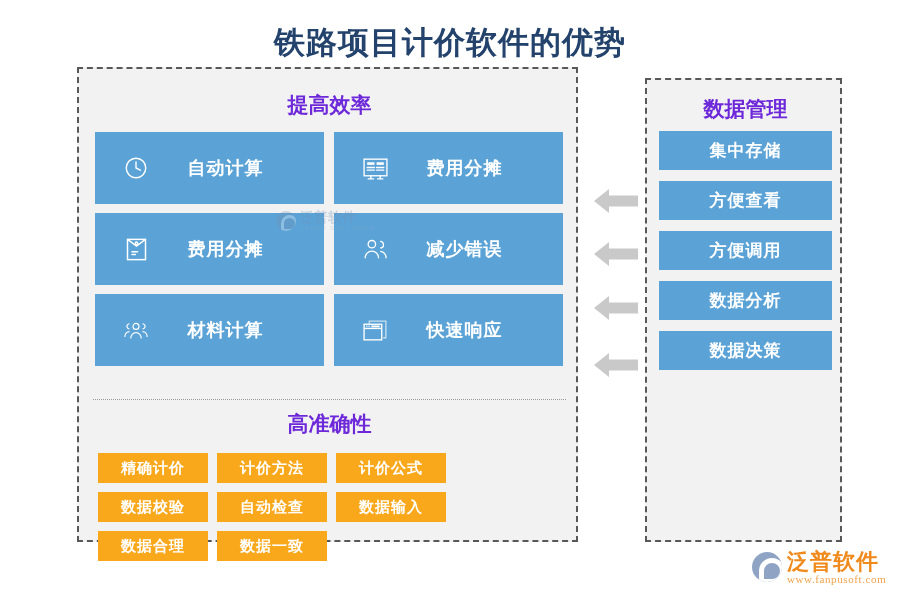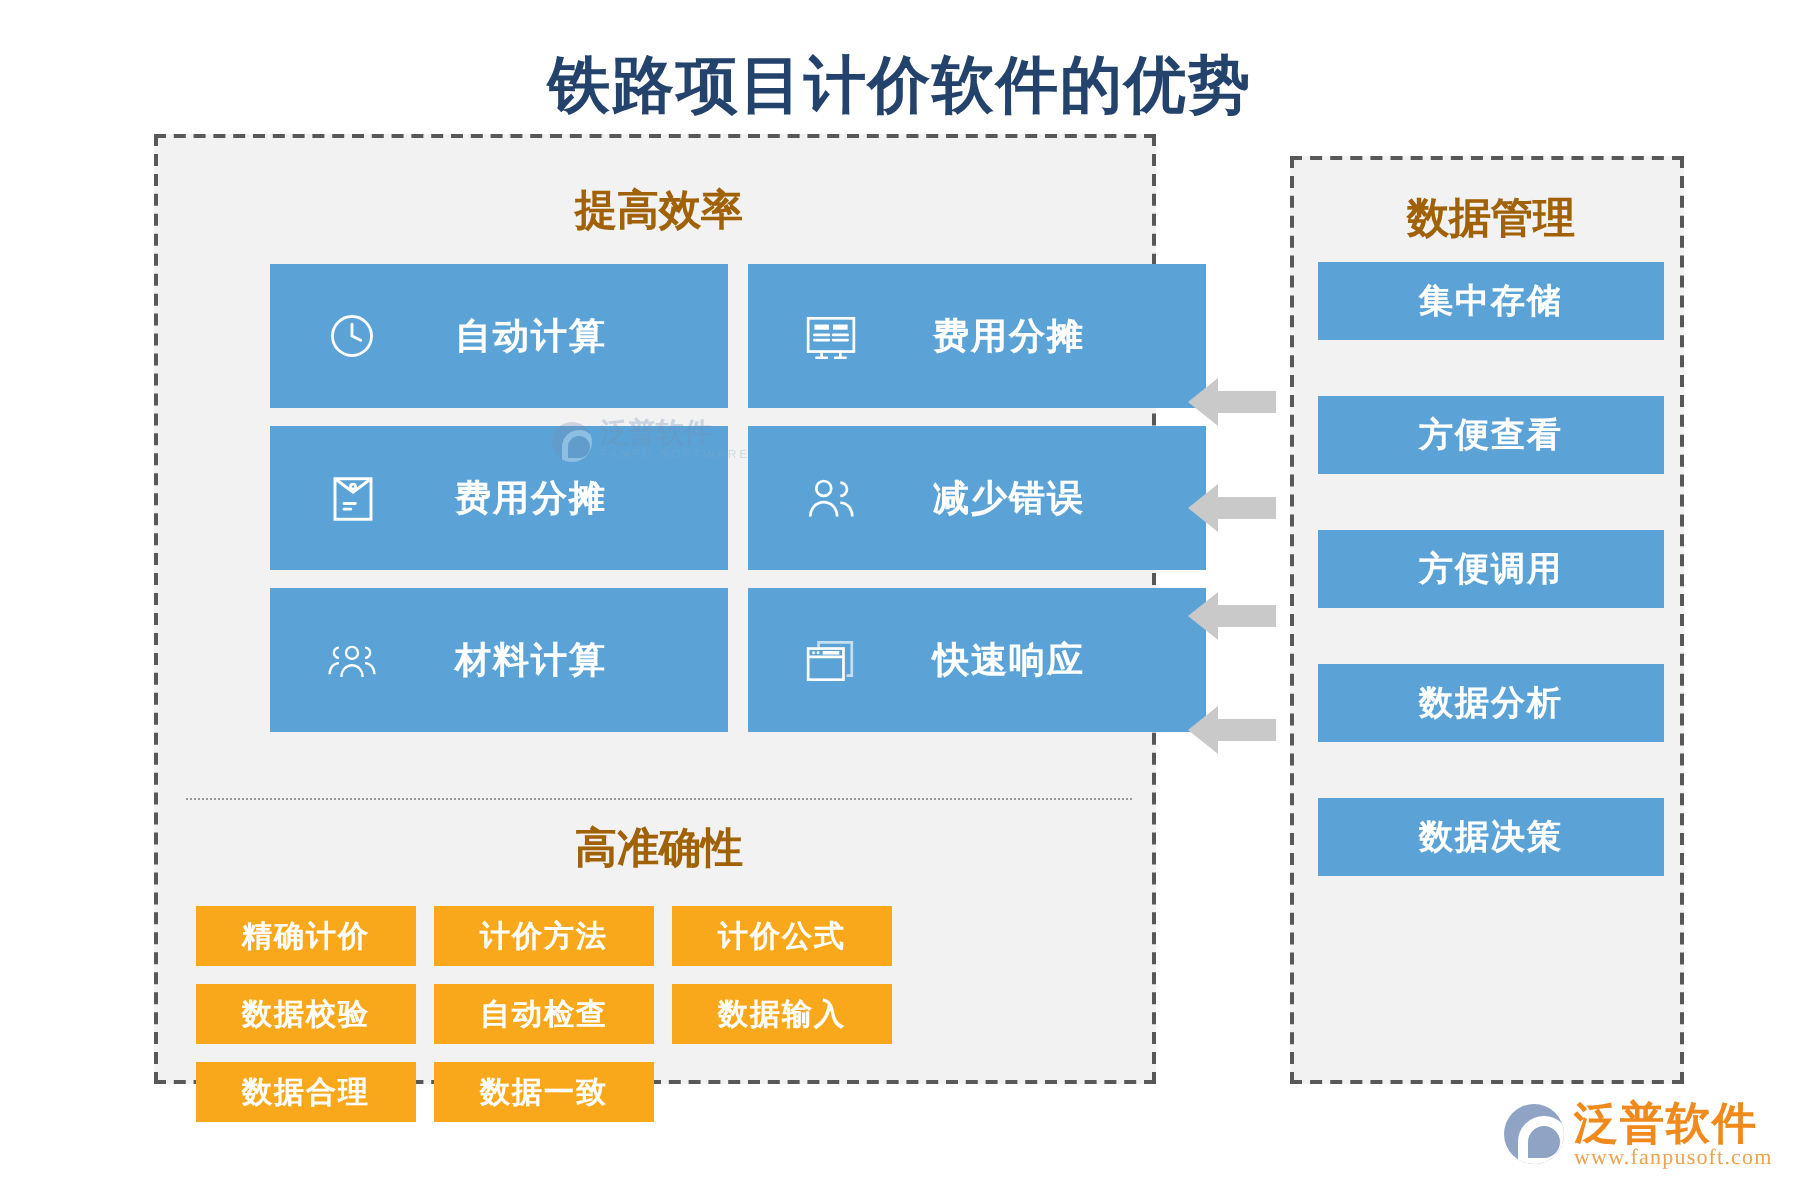--- a/index.html
+++ b/index.html
@@ -53,41 +53,40 @@
     top: 78px;
     width: 197px;
     height: 464px;
     text-decoration: underline;
   }
 
   .section-heading {
     text-align: center;
     font-size: 21px;
     font-weight: bold;
-    color: #a16207;
+    color: #6d28d9;
     font-family: "Liberation Serif", "DejaVu Serif", serif;
   }
 
   .left-heading-1 {
     position: absolute;
     left: 0;
     top: 22px;
     width: 501px;
   }
 
   
   .tile-grid {
     position: absolute;
     left: 16px;
     top: 63px;
     width: 469px;
     display: flex;
     flex-wrap: wrap;
     gap: 9px 10px;
-    margin-left: 40px;
   }
   .tile {
     width: 229px;
     height: 72px;
     background: #5ba3d6;
     display: flex;
     align-items: center;
     box-sizing: border-box;
     padding-left: 26px;
   }
@@ -156,21 +155,21 @@
     top: 15px;
     width: 197px;
   }
   .right-list {
     position: absolute;
     left: 12px;
     top: 51px;
     width: 173px;
     display: flex;
     flex-direction: column;
-    gap: 28px;
+    gap: 11px;
   }
   .right-item {
     height: 39px;
     background: #5ba3d6;
     color: #ffffff;
     font-size: 17px;
     font-weight: bold;
     display: flex;
     align-items: center;
     justify-content: center;

